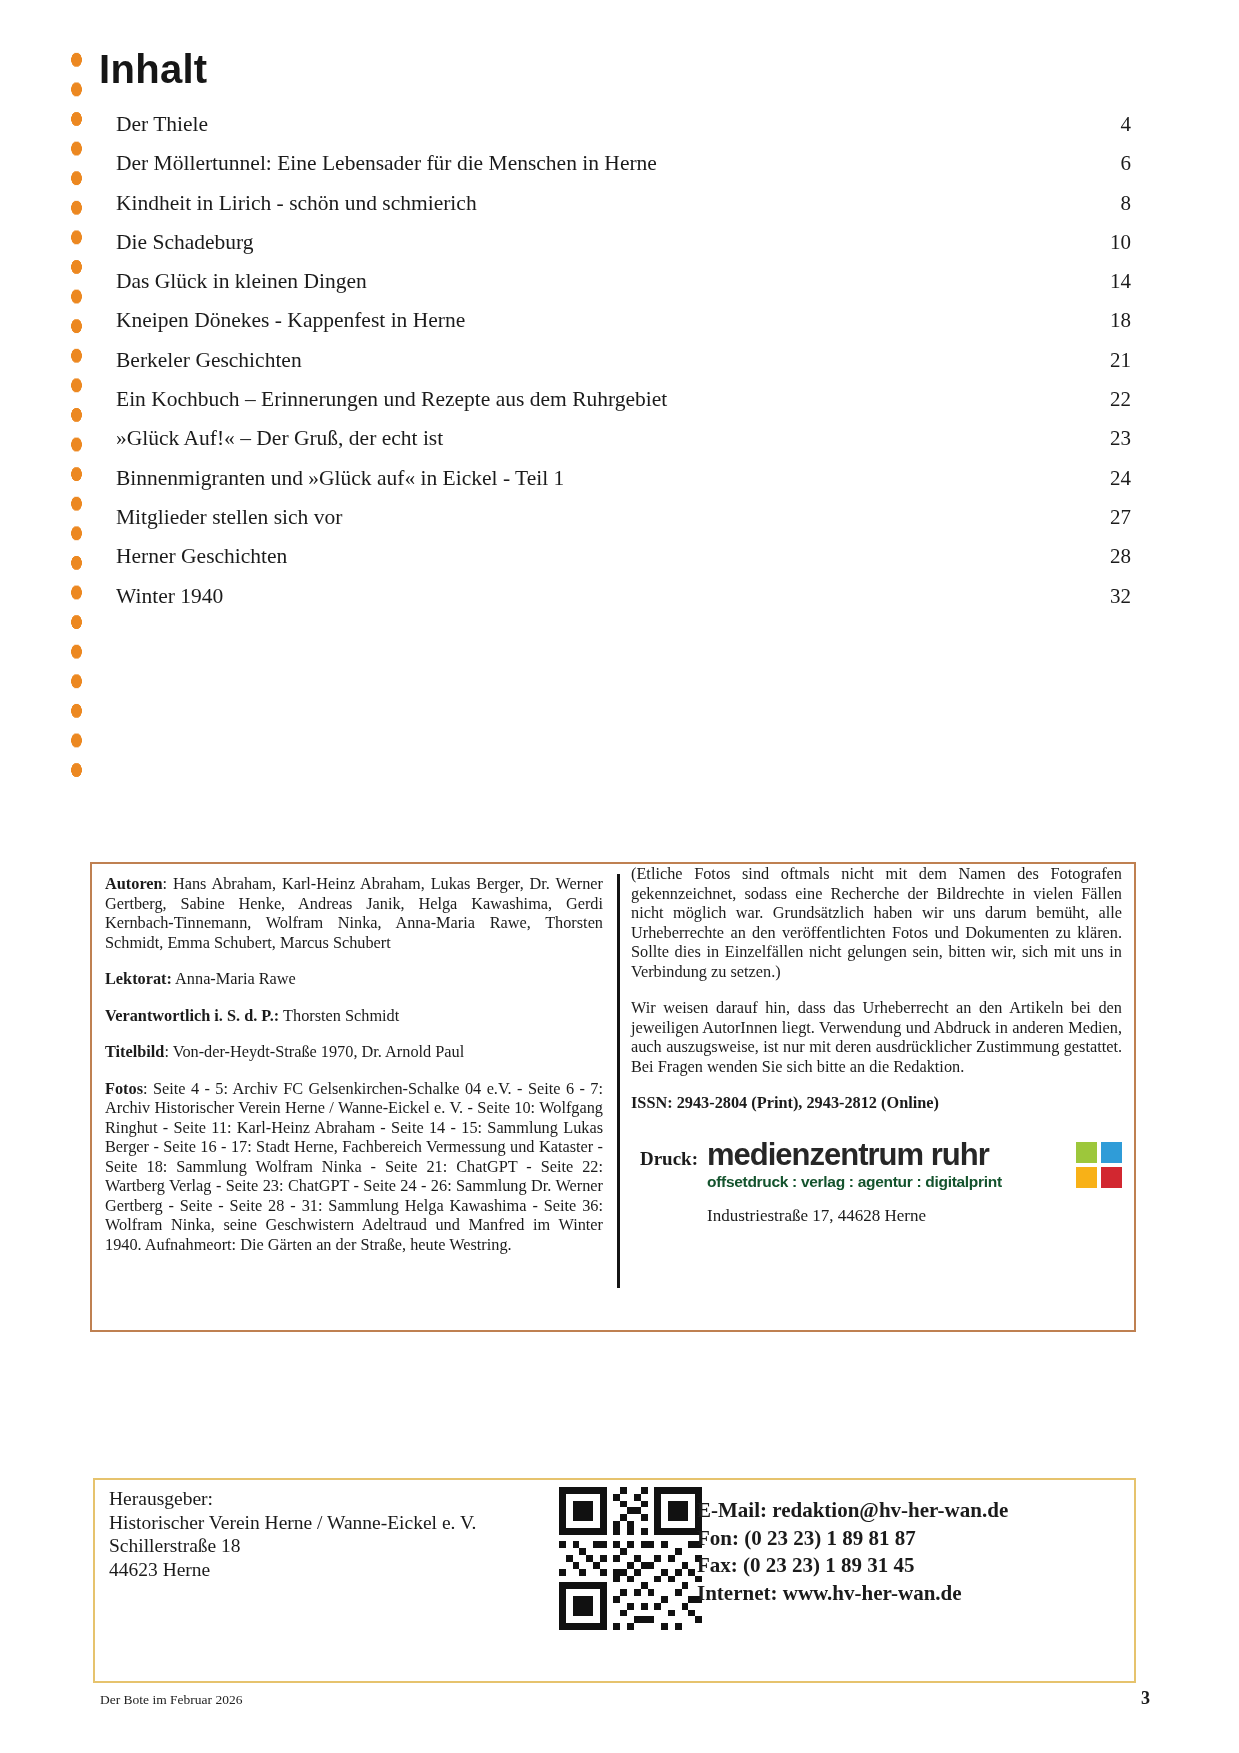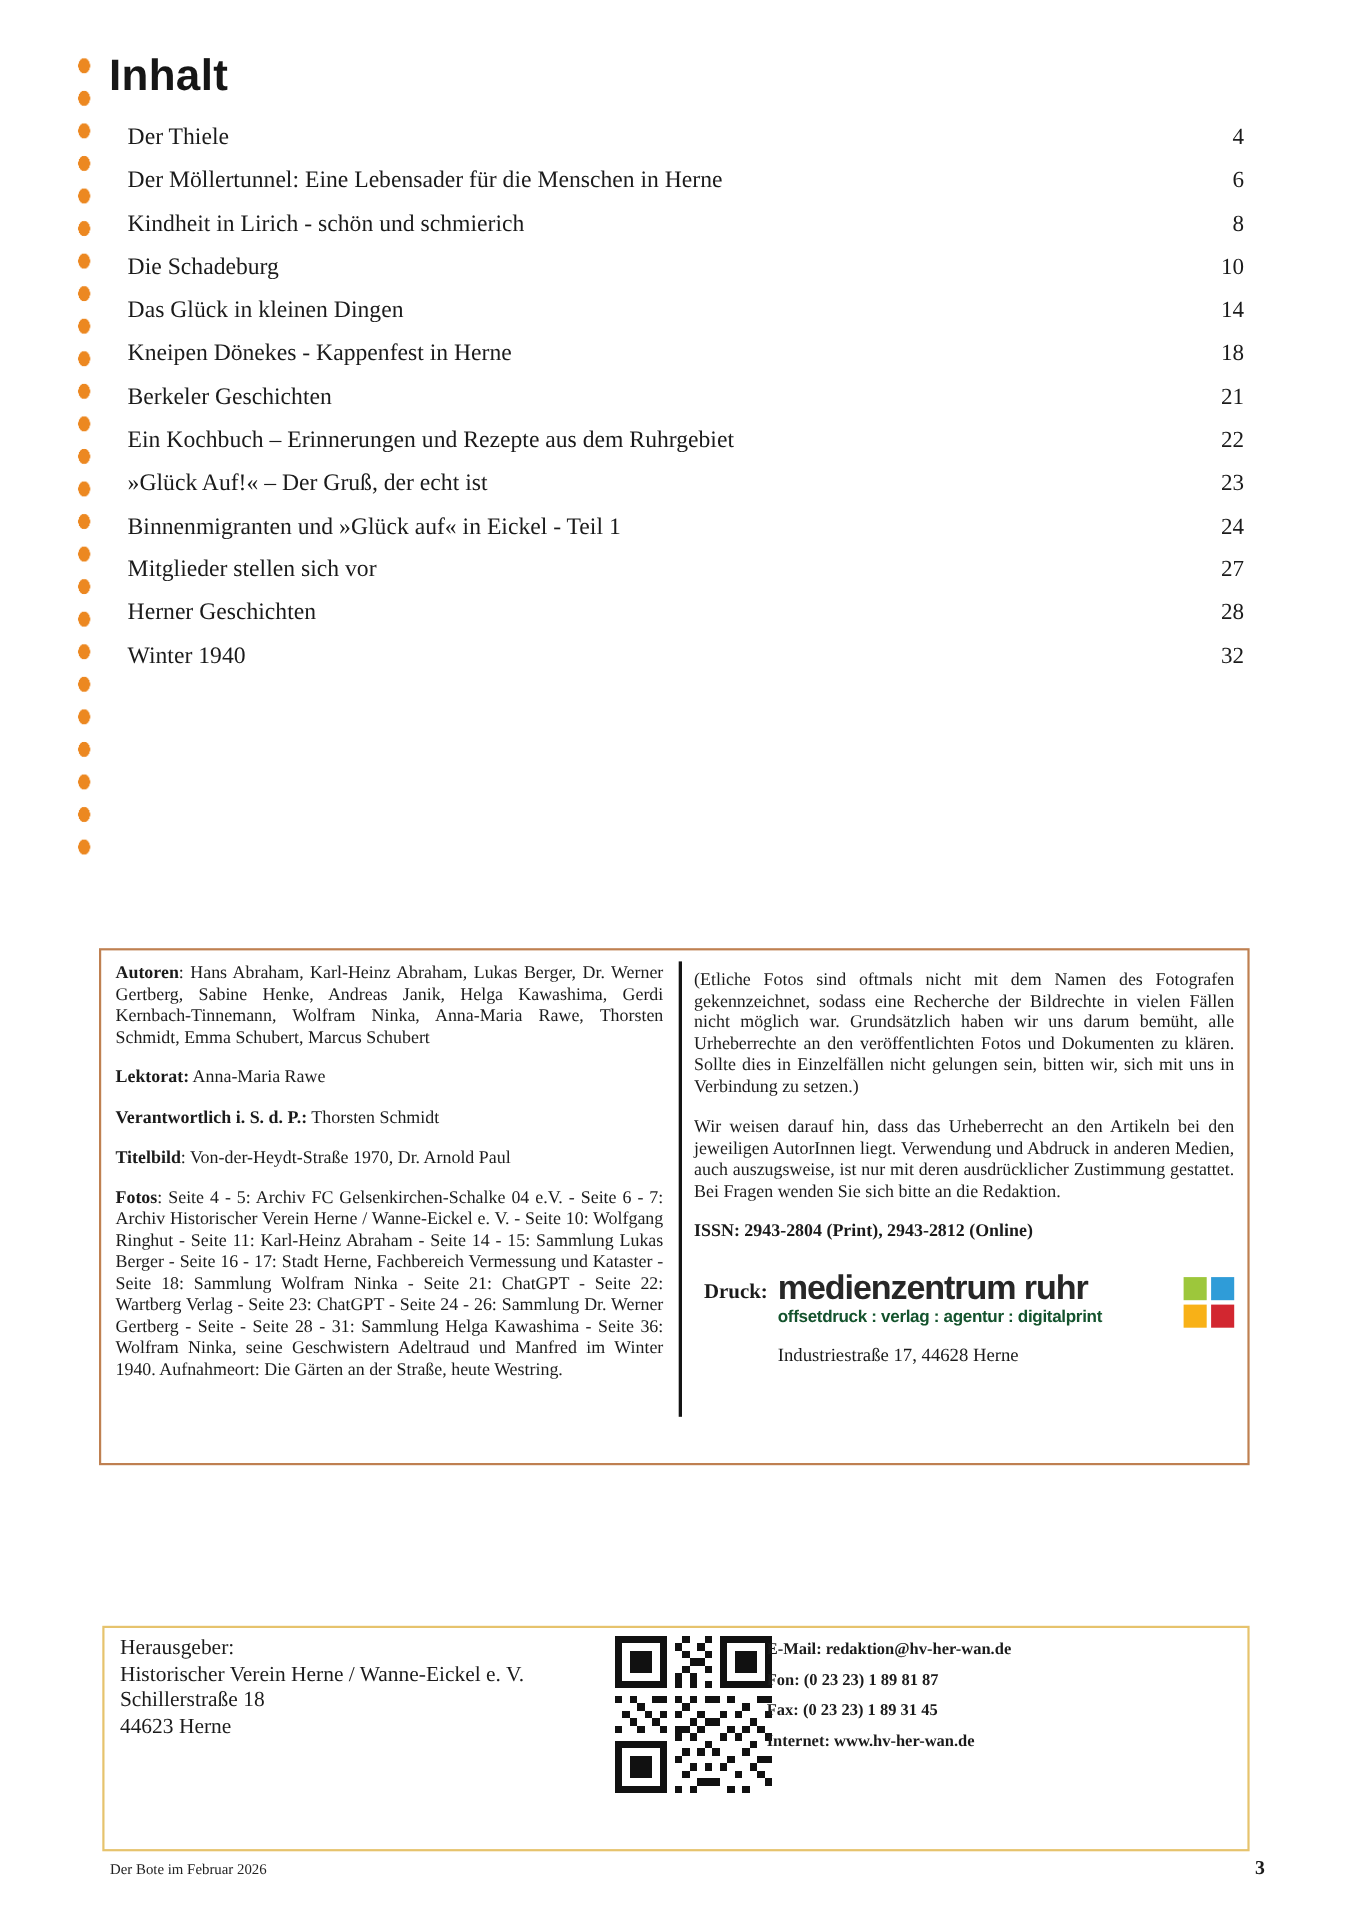--- a/index.html
+++ b/index.html
@@ -17,49 +17,49 @@
 
   .toc{position:absolute;left:116px;top:112px;width:1015px;font-variant-numeric:oldstyle-nums;}
   .toc-row{display:flex;justify-content:space-between;align-items:baseline;height:39.3px;}
   .toc-title{font-size:21.5px;}
   .toc-page{font-size:21px;}
 
   
   .imp-box{position:absolute;left:90px;top:862px;width:1046px;height:470px;
     border:2px solid #bf8051;box-sizing:border-box;display:flex;}
   .imp-left{width:525px;box-sizing:border-box;padding:10px 14px 0 13px;overflow:hidden;}
-  .imp-right{flex:1;box-sizing:border-box;padding:16px 12px 0 14px;overflow:hidden;}
+  .imp-right{flex:1;box-sizing:border-box;padding:0 12px 0 14px;overflow:hidden;}
   .imp-divider{position:absolute;left:525px;top:10px;bottom:42px;width:2.5px;background:#141414;}
   .imp-p{margin:0 0 17px 0;text-align:justify;font-size:16.3px;line-height:19.5px;}
   .imp-p b{font-weight:700;}
   .issn{font-weight:700;text-align:left;}
   .druck-row{display:flex;margin-top:26px;}
   .druck-label{font-weight:700;font-size:19px;width:76px;padding-top:9px;box-sizing:border-box;text-align:center;}
   .logo-block{flex:1;}
-  .logo-top{display:flex;align-items:flex-end;}
+  .logo-top{display:flex;align-items:center;}
   .logo-text{flex:1;}
   .logo-name{font-family:"Liberation Sans",sans-serif;font-weight:700;font-size:31px;
     line-height:31px;letter-spacing:-1px;color:#272727;}
   .logo-sub{font-family:"Liberation Sans",sans-serif;font-weight:700;font-size:15.5px;
     letter-spacing:-.3px;color:#14532d;margin-top:3px;}
   .logo-squares{display:grid;grid-template-columns:21px 21px;grid-template-rows:21px 21px;
     gap:4px;margin-left:14px;margin-top:1px;}
   .sq{width:21px;height:21px;}
   .sq.green{background:#9dc73b;}
   .sq.blue{background:#2f9cd8;}
   .sq.yellow{background:#f8b117;}
   .sq.red{background:#d22730;}
   .logo-address{font-size:17px;margin-top:15px;}
 
   
   .pub-box{position:absolute;left:93px;top:1478px;width:1043px;height:205px;
     border:2px solid #e6c36d;box-sizing:border-box;}
   .pub-left{position:absolute;left:14px;top:7px;font-size:19.5px;line-height:23.5px;}
   .qr{position:absolute;left:464px;top:7px;width:143px;height:143px;}
-  .pub-contact{position:absolute;left:602px;top:7px;font-weight:700;font-size:15px;line-height:27.5px;}
+  .pub-contact{position:absolute;left:602px;top:17px;font-weight:700;font-size:21px;line-height:27.5px;}
 
   .footer-left{position:absolute;left:100px;top:1692px;font-size:13.5px;color:#222;}
   .footer-page{position:absolute;left:1141px;top:1688px;font-size:18px;font-weight:700;}
 </style>
 </head>
 <body>
 
 <div class="page">
 
   <div class="dotline"></div>

